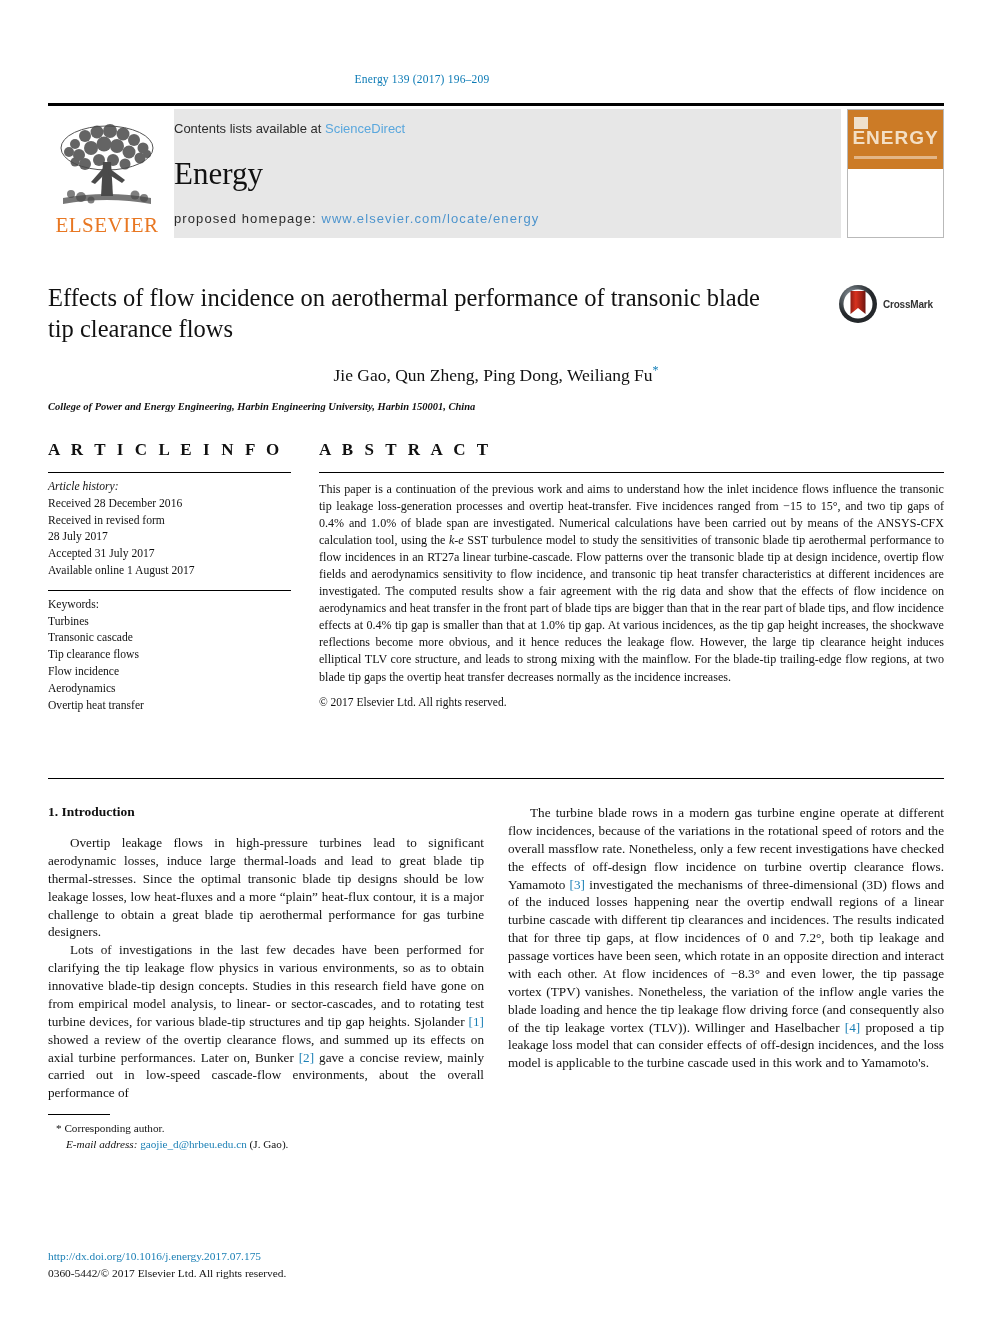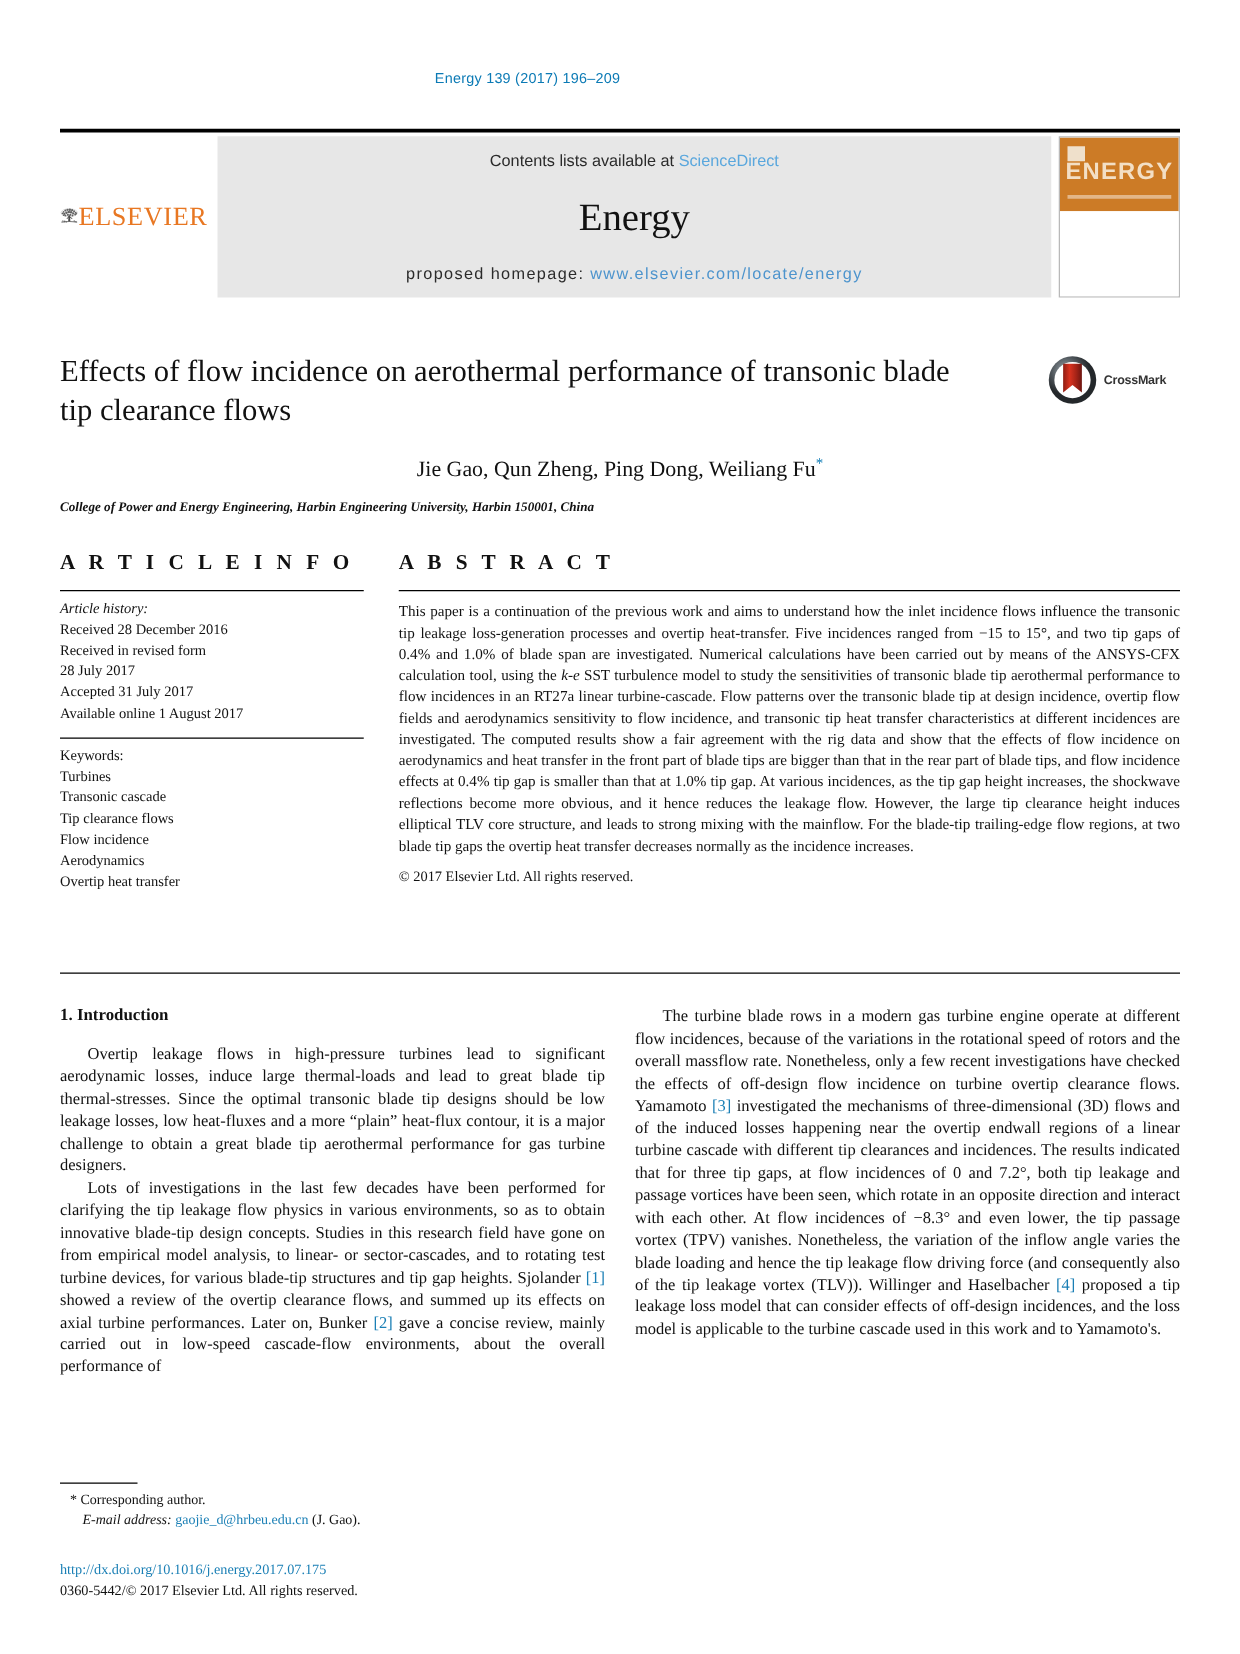--- a/index.html
+++ b/index.html
@@ -18,25 +18,25 @@
   .page {
     position: relative;
     width: 992px;
     height: 1323px;
     padding: 0;
   }
 
   
   .running-head {
     position: absolute;
-    top: 57px;
+    top: 73px;
     left: 0;
     width: 844px;
     text-align: center;
-    font-family: Liberation Sans, sans-serif;
+    font-family: Liberation Serif, serif;
     font-size: 11.5px;
     color: #0b7ab5;
     letter-spacing: .2px;
   }
 
   
   .masthead {
     position: absolute;
     top: 103px;
     left: 48px;
@@ -48,42 +48,42 @@
   .masthead-inner {
     display: flex;
     align-items: stretch;
     height: 129px;
     padding-top: 3px;
   }
   .elsevier-logo {
     width: 118px;
     flex: 0 0 118px;
     display: flex;
-    flex-direction: row;
+    flex-direction: column;
     align-items: center;
     justify-content: flex-end;
     padding-bottom: 2px;
   }
   .tree-svg { display:block; }
   .elsevier-word {
     font-family: "Liberation Serif", serif;
     font-size: 21px;
     letter-spacing: 0.5px;
     color: #E87722;
     line-height: 1;
     margin-top: 1px;
   }
   .journal-band {
     flex: 1 1 auto;
     background: #e7e7e7;
     margin: 0 6px 0 8px;
     display: flex;
     flex-direction: column;
     justify-content: space-between;
-    align-items: center;
+    align-items: flex-start;
     padding: 12px 0 12px 0;
     box-sizing: border-box;
   }
   .contents-line {
     font-family: "Liberation Sans", sans-serif;
     font-size: 13px;
     color: #2b2b2b;
   }
   .contents-line .sd {
     color: #5aa7dd;
@@ -276,21 +276,21 @@
     text-indent: 22px;
     margin: 0;
     color: #111;
   }
   .para.no-indent { text-indent: 0; }
   .ref { color: #1a7fb5; }
 
   
   .footnote {
     position: absolute;
-    top: 1186px;
+    top: 1114px;
     left: 48px;
     width: 436px;
   }
   .footnote-rule {
     width: 62px;
     border-top: 1px solid #000;
     margin-bottom: 5px;
   }
   .footnote-text {
     font-family: "Liberation Serif", serif;

